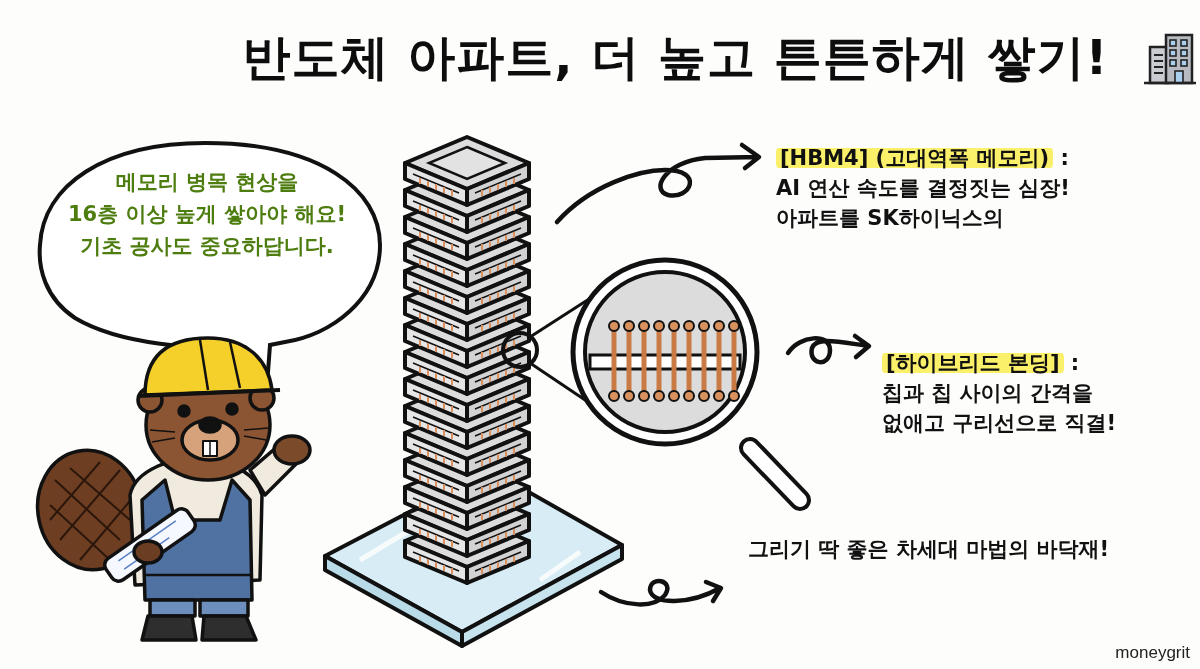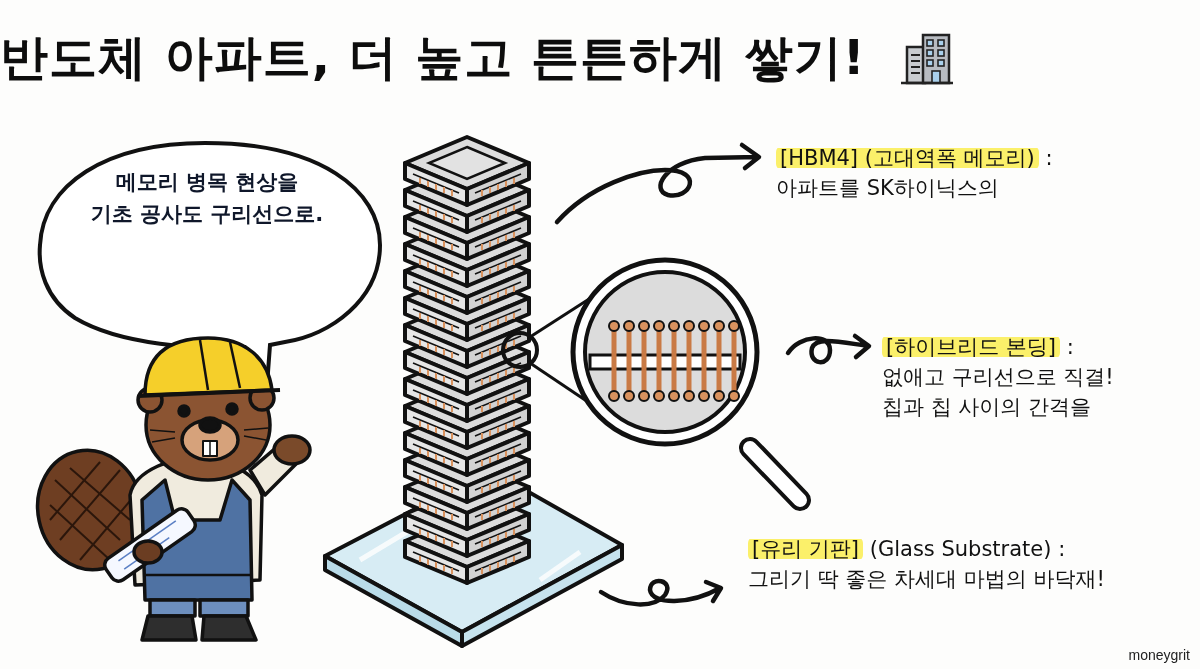--- a/index.html
+++ b/index.html
@@ -3,42 +3,42 @@
 <meta charset="utf-8">
 <style>
   html, body { margin:0; padding:0; }
   body {
     width:1200px; height:669px; overflow:hidden; position:relative;
     background:#fdfdfc;
     font-family:"DejaVu Sans", "Liberation Sans", sans-serif;
     color:#111;
   }
   .title {
-    position:absolute; left:0; top:26px; width:1200px; text-align:left;
+    position:absolute; left:0; top:26px; width:1200px; text-align:right;
     font-size:48px; font-weight:bold; letter-spacing:1px; color:#0d0d0d;
     white-space:nowrap;
   }
   .title .ttext { display:inline-block; vertical-align:middle; }
   .title .building { display:inline-block; vertical-align:middle; margin-left:14px; width:60px; height:58px; }
   svg.art { position:absolute; left:0; top:0; }
   .bubble-text {
     position:absolute; left:62px; top:166px; width:290px;
-    text-align:center; font-size:21px; line-height:32px; font-weight:bold; color:#0f172a;
-  }
-  .note { position:absolute; font-size:21px; line-height:30px; font-weight:normal; color:#111; }
+    text-align:center; font-size:21px; line-height:32px; font-weight:bold; color:#4d7c0f;
+  }
+  .note { position:absolute; font-size:21px; line-height:30px; font-weight:bold; color:#111; }
   .note .head { display:block; }
   .hl {
     background:linear-gradient(180deg, rgba(255,240,80,0) 8%, #fbf06a 8%, #fbf06a 92%, rgba(255,240,80,0) 92%);
     padding:0 4px; border-radius:6px;
   }
   .note-hbm { left:776px; top:143px; }
-  .note-hybrid { left:882px; top:332px; }
+  .note-hybrid { left:882px; top:348px; }
   .note-glass { left:748px; top:534px; }
   .watermark {
-    position:absolute; right:10px; bottom:6px; font-size:14px; color:#222;
+    position:absolute; right:10px; bottom:6px; font-size:17px; color:#222;
     font-family:"Liberation Sans", sans-serif;
   }
 </style>
 </head>
 <body>
 
 <div class="title">
   <span class="ttext">반도체 아파트, 더 높고 튼튼하게 쌓기!</span>
   <svg class="building" viewBox="0 0 60 58">
     <rect x="10" y="18" width="18" height="36" fill="#c9ccd0" stroke="#222" stroke-width="2.5"></rect>
@@ -219,32 +219,33 @@
 
     <path d="M145,395 C145,350 175,338 208,338 C245,338 268,358 272,390 Z" fill="#f5cf2a"></path>
     <path d="M138,396 L280,390" stroke-width="4"></path>
     <path d="M200,340 L208,390" stroke-width="2.5" fill="none"></path>
     <path d="M230,342 L240,388" stroke-width="2.5" fill="none"></path>
   </g>
 </svg>
 
 <div class="bubble-text">
   <div>메모리 병목 현상을</div>
-  <div>기초 공사도 구리선으로.</div>
+  <div>16층 이상 높게 쌓아야 해요!</div>
+  <div>기초 공사도 중요하답니다.</div>
 </div>
 
 <div class="note note-hbm">
   <span class="head"><span class="hl">[HBM4] (고대역폭 메모리)</span><span> :</span></span>
+  <div>AI 연산 속도를 결정짓는 심장!</div>
   <div>아파트를 SK하이닉스의</div>
 </div>
 
 <div class="note note-hybrid">
   <span class="head"><span class="hl">[하이브리드 본딩]</span><span> :</span></span>
+  <div>칩과 칩 사이의 간격을</div>
   <div>없애고 구리선으로 직결!</div>
-  <div>칩과 칩 사이의 간격을</div>
 </div>
 
 <div class="note note-glass">
-  <span class="head"><span class="hl">[유리 기판]</span><span> (Glass Substrate) :</span></span>
   <div>그리기 딱 좋은 차세대 마법의 바닥재!</div>
 </div>
 
 <div class="watermark">moneygrit</div>
 
 </body></html>

